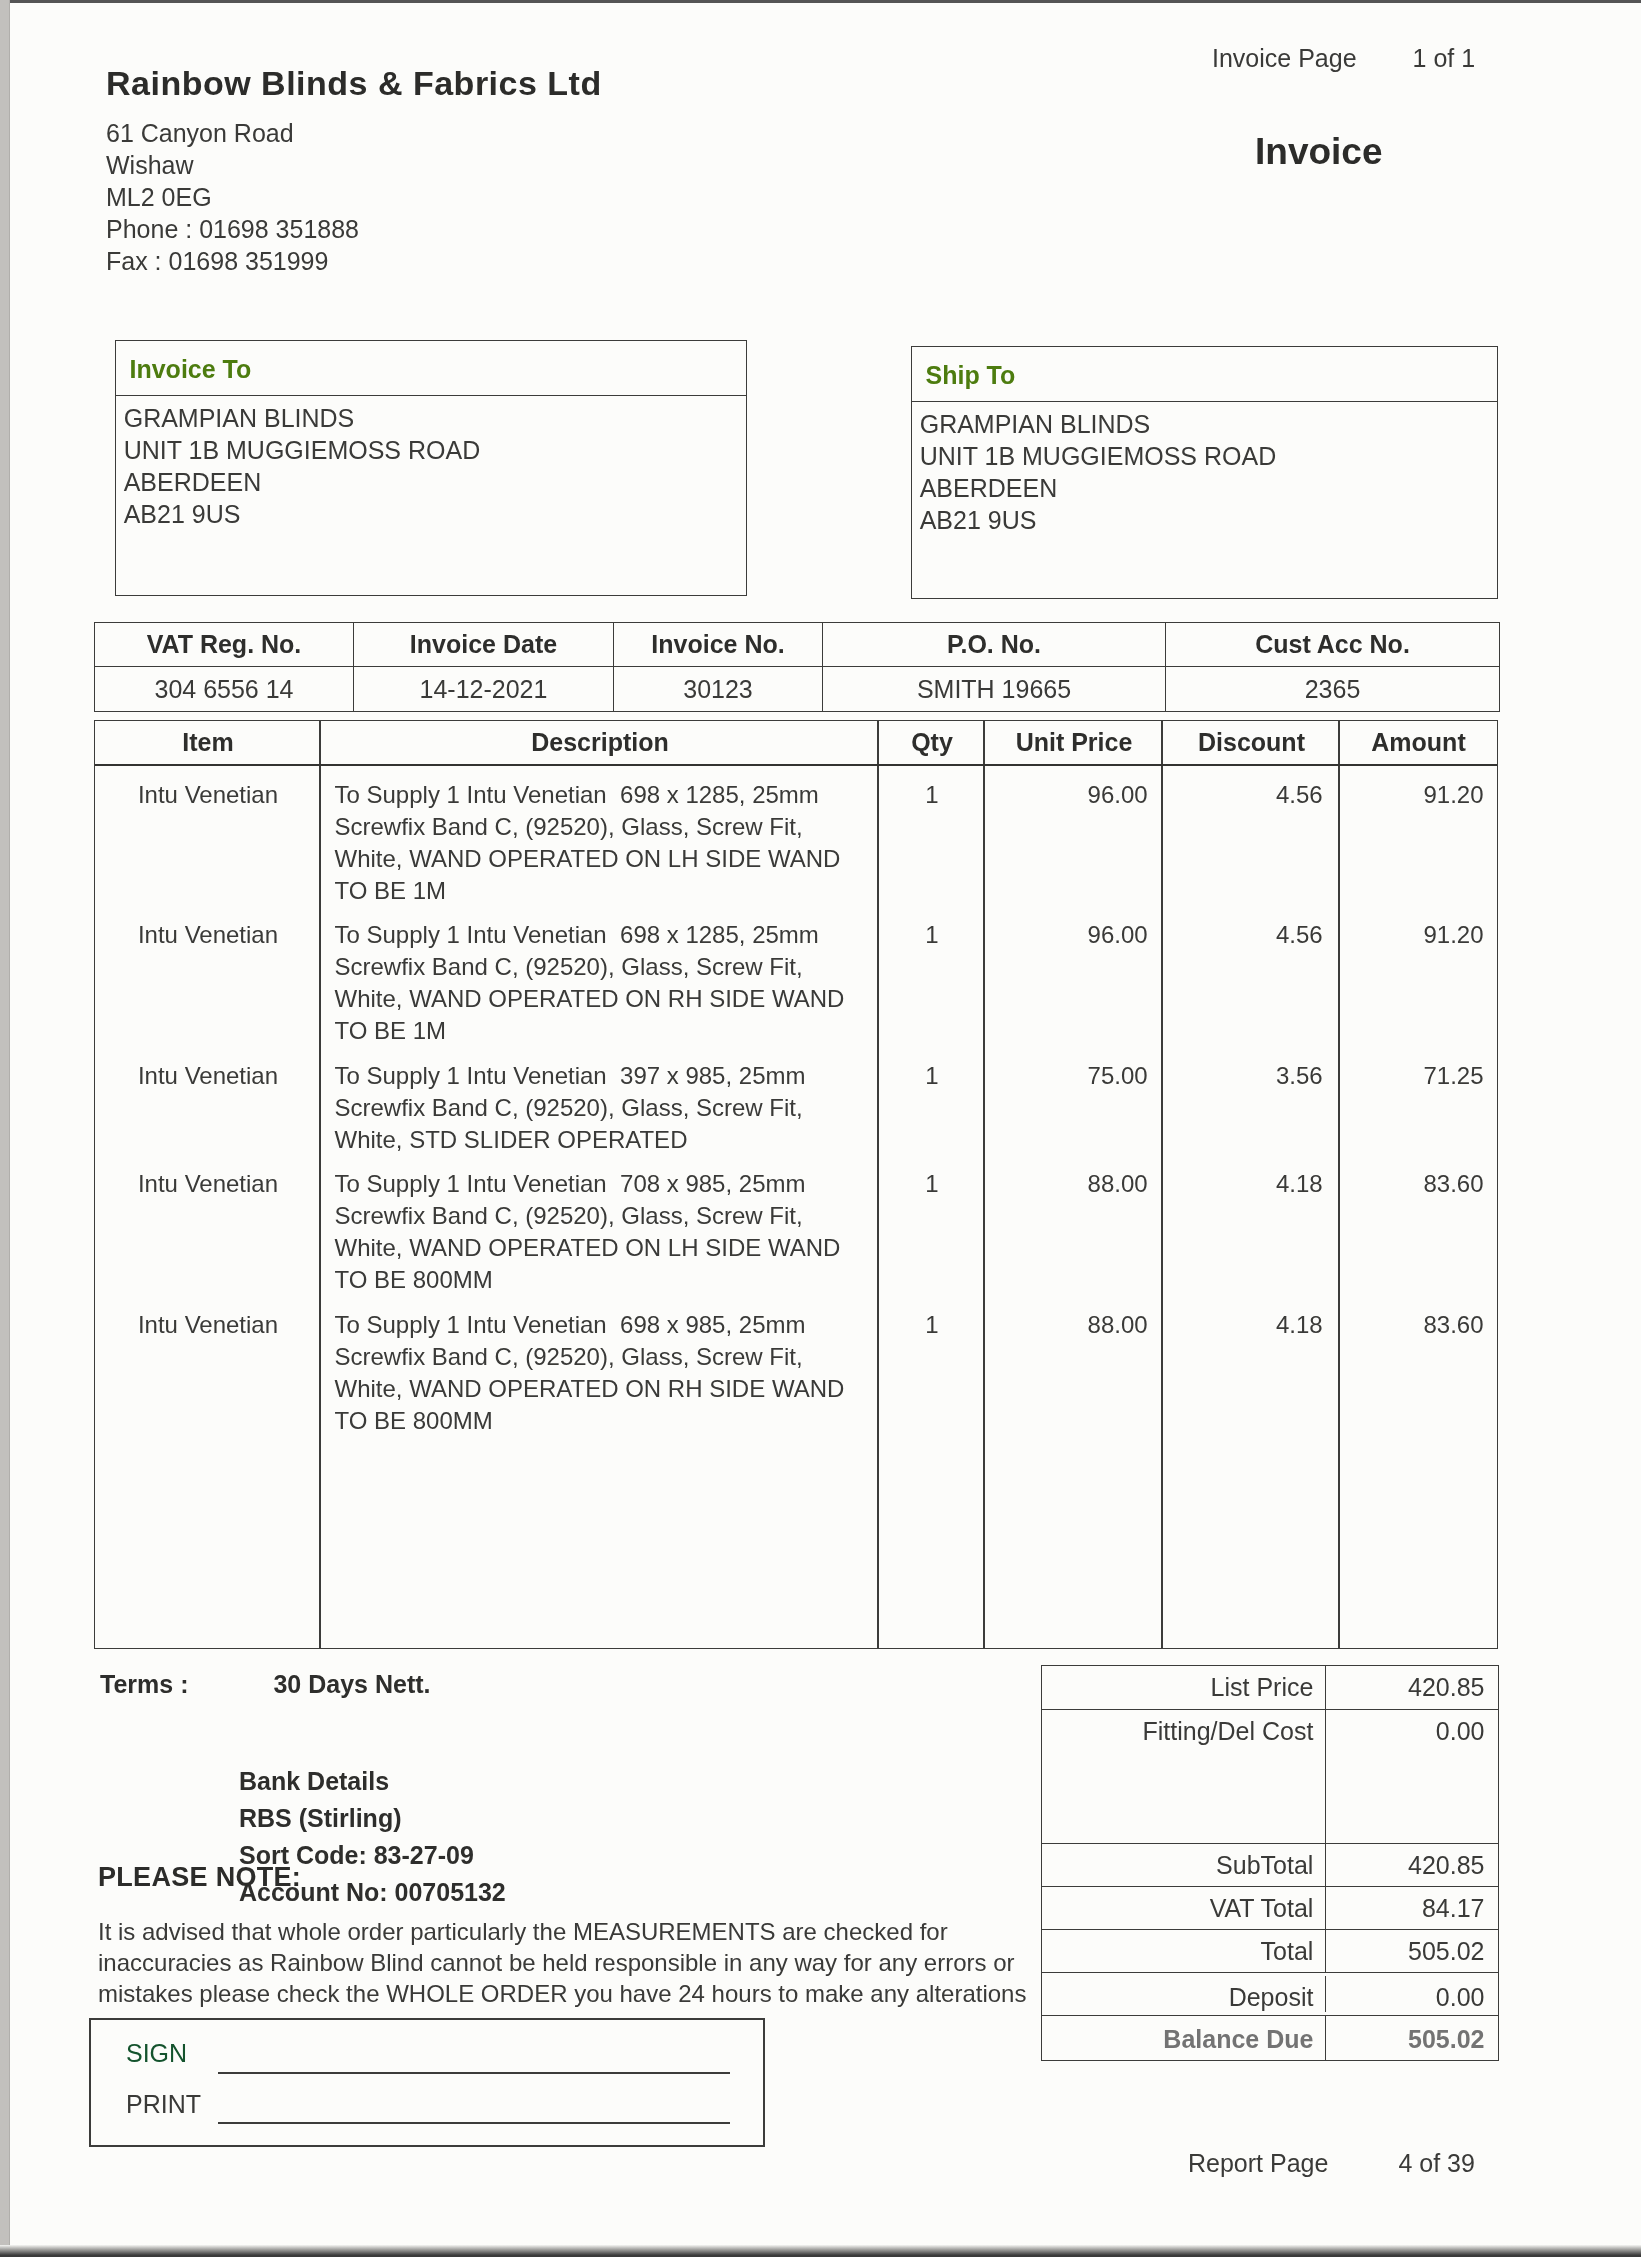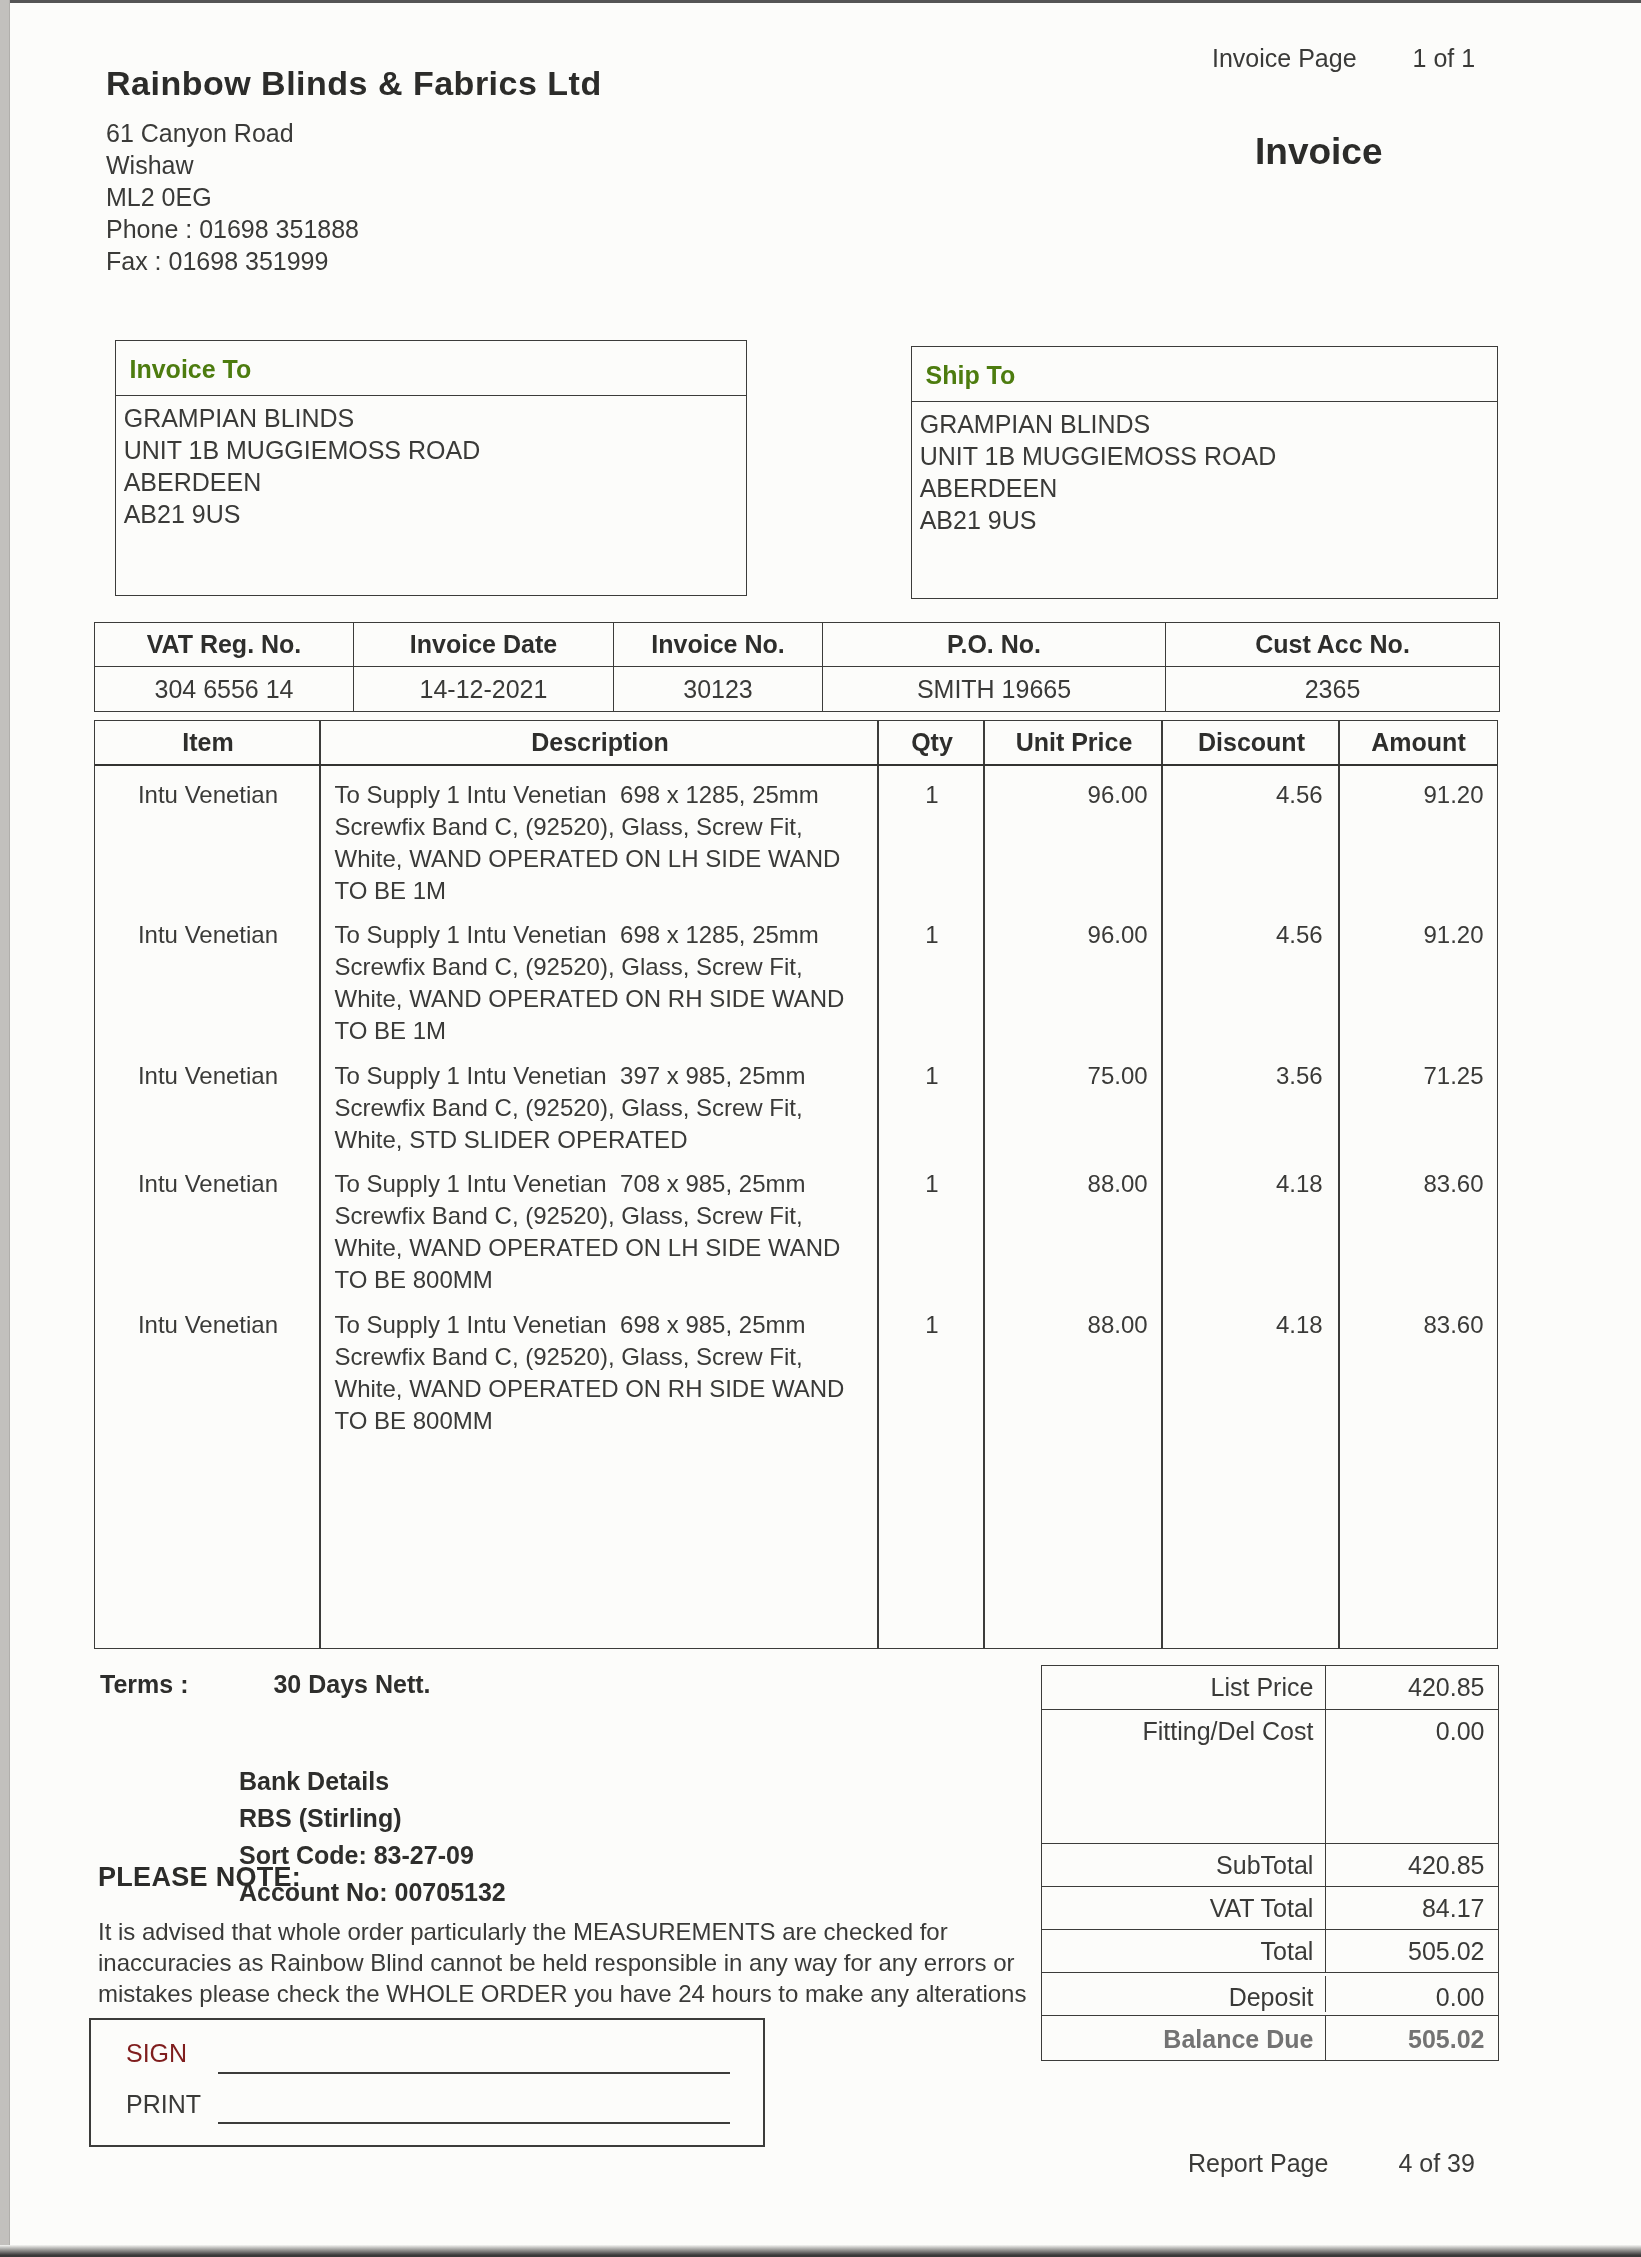--- a/index.html
+++ b/index.html
@@ -66,21 +66,21 @@
   .totals{position:absolute;left:1041px;top:1665px;width:458px;border:1.9px solid #3c3c3a;box-sizing:border-box;background:transparent;}
   .trow{display:flex;border-bottom:1.9px solid #3c3c3a;}
   .trow:last-child{border-bottom:none;}
   .tlabel{width:283px;box-sizing:border-box;text-align:right;padding:6.8px 11.6px 0 0;font-size:25px;color:#3a3a38;}
   .tvalue{width:175px;flex:1;box-sizing:border-box;border-left:1.9px solid #3c3c3a;text-align:right;padding:6.8px 13.5px 0 0;font-size:25px;color:#3a3a38;}
   .t-listprice{height:43px;} .t-fitting{height:133px;} .t-subtotal{height:42px;} .t-vat{height:42px;} .t-total{height:42px;} .t-deposit{height:42px;align-items:center;} .t-balance{height:44px;}
   .t-balance .tlabel,.t-balance .tvalue{font-weight:bold;color:#737373;padding-top:8.7px;}
 
   
   .sign-box{position:absolute;left:89px;top:2018px;width:676px;height:129px;border:2.9px solid #3c3c3a;box-sizing:border-box;}
-  .sign-label{position:absolute;left:35px;top:19.3px;font-size:25px;color:#7f1d1d;}
+  .sign-label{position:absolute;left:35px;top:19.3px;font-size:25px;color:#14532d;}
   .print-label{position:absolute;left:35px;top:70px;font-size:25px;color:#3a3a38;}
   .sig-line{position:absolute;left:127px;width:512px;height:1.9px;background:#3c3c3a;}
   .line1{top:52px;} .line2{top:102px;}
 
   
   .report-page{position:absolute;left:1188px;top:2149px;font-size:25px;color:#3a3a38;display:flex;gap:70px;}
 </style>
 </head>
 <body>
 

